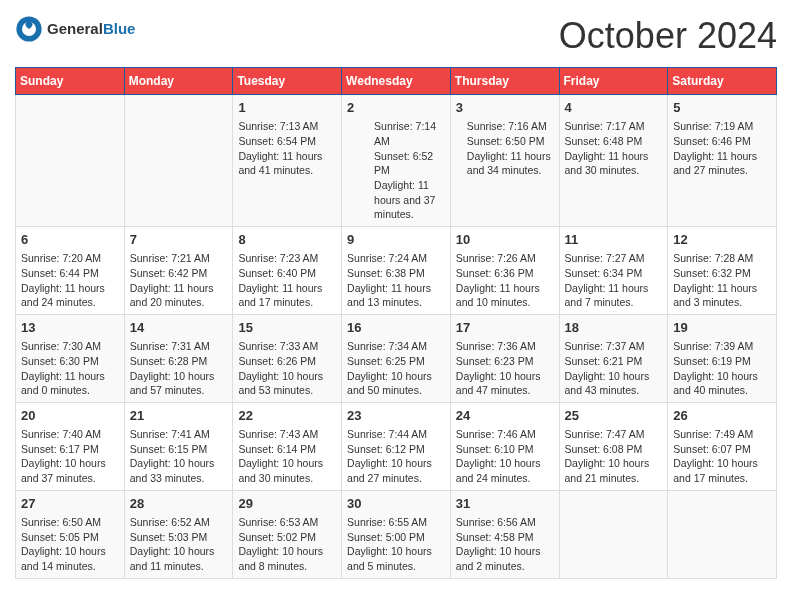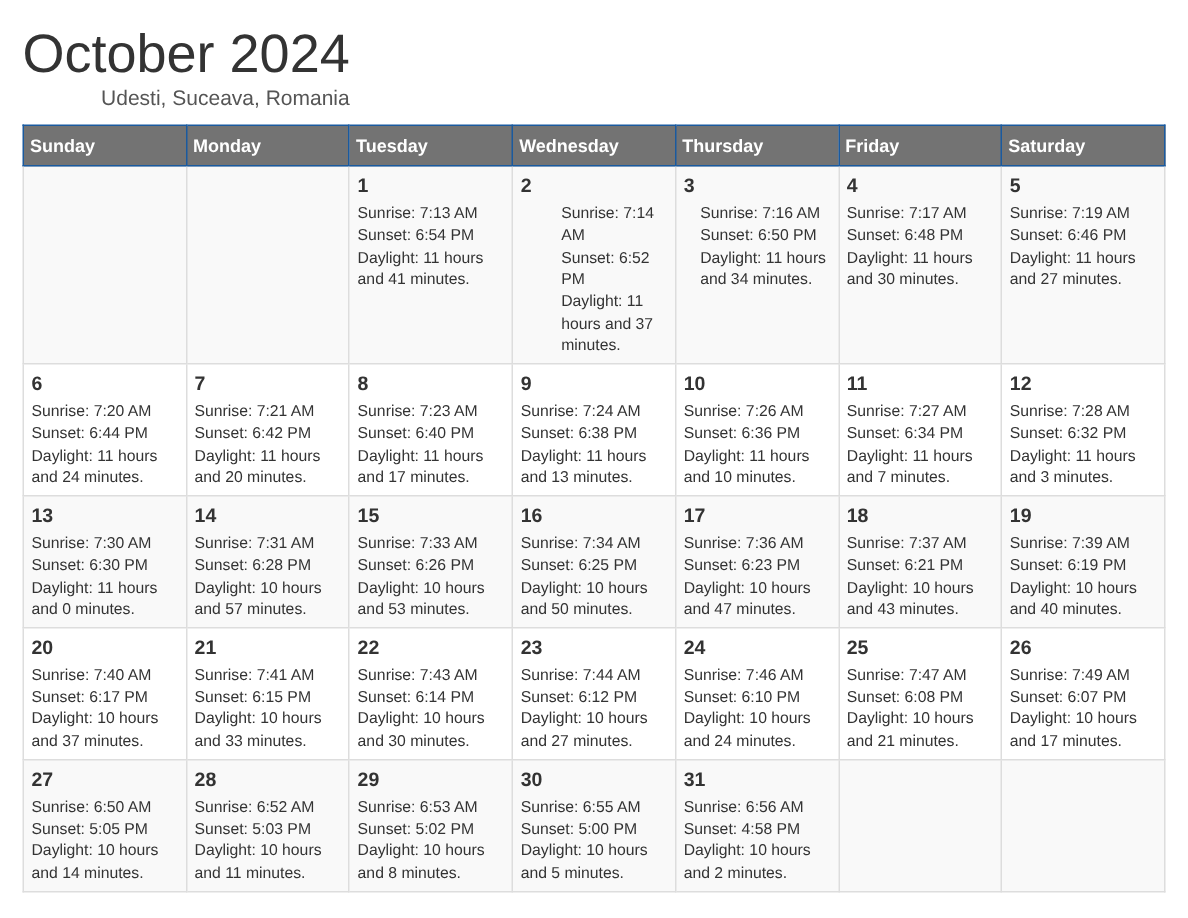--- a/index.html
+++ b/index.html
@@ -28,21 +28,21 @@
     .title-block { text-align: right; }
     .month-title { font-size: 36px; color: #333; font-weight: 300; }
     .location { font-size: 14px; color: #555; }
 
     table {
       width: 100%;
       border-collapse: collapse;
       font-size: 11px;
     }
     thead tr {
-      background-color: #737373;
+      background-color: #ef4444;
       color: #fff;
     }
     thead th {
       padding: 6px 4px;
       text-align: left;
       font-size: 12px;
       font-weight: 600;
       border: 1px solid #1a5a9f;
     }
     tbody tr {
@@ -67,23 +67,35 @@
     }
     .day-info {
       font-size: 10.5px;
       color: #333;
     }
   </style>
 </head>
 <body>
 
 <div class="header">
+  <div class="logo">
+    <svg class="logo-icon" viewBox="0 0 40 40">
+      <circle cx="20" cy="20" r="18" fill="#1a6faf"></circle>
+      <circle cx="20" cy="20" r="10" fill="#fff"></circle>
+
+      <path d="M20 8 Q30 14 20 20 Q10 14 20 8Z" fill="#1a6faf"></path>
+    </svg>
+    <div>
+      <div>
+        <span style="font-size:15px;font-weight:bold;color:#333;">General</span><span style="font-size:15px;font-weight:bold;color:#1a6faf;">Blue</span>
+      </div>
+    </div>
+  </div>
   <div class="title-block">
     <div class="month-title">October 2024</div>
-    <div class="location">Udesti, Suceava, Romania</div>
   </div>
 </div>
 
 <table>
   <thead>
     <tr id="header-row">
         <th>Sunday</th>
         <th>Monday</th>
         <th>Tuesday</th>
         <th>Wednesday</th>

